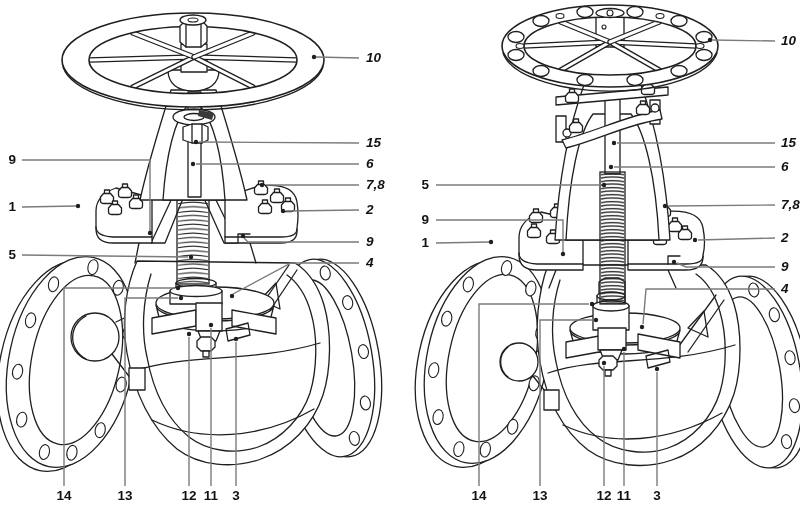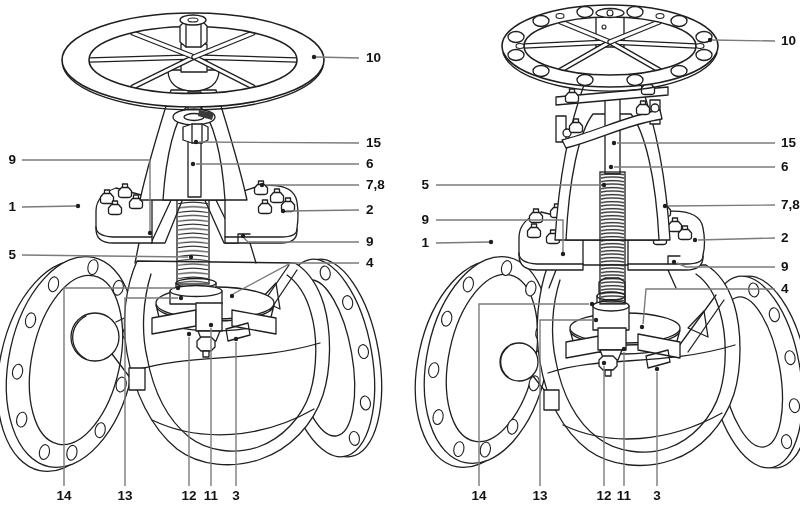--- a/index.html
+++ b/index.html
@@ -11,21 +11,21 @@
   .wh{fill:#ffffff;stroke:#1f1f1f;stroke-width:1.3;stroke-linejoin:round;}
   .band{fill:#ffffff;fill-rule:evenodd;stroke:#1f1f1f;stroke-width:1.6;}
   .spoke-o{stroke:#1f1f1f;stroke-width:5.5;stroke-linecap:round;}
   .spoke-i{stroke:#ffffff;stroke-width:3;stroke-linecap:round;}
   .hole{fill:#ffffff;stroke:#1f1f1f;stroke-width:1.1;}
   .dark{fill:#3a3a3a;stroke:none;}
   .leader{fill:none;stroke:#7b7b7b;stroke-width:1.4;}
   .dot{fill:#1f1f1f;}
   .callout{position:absolute;font-weight:bold;font-size:13.5px;color:#121212;
            letter-spacing:0;white-space:nowrap;}
-  .callout.left{transform:translate(0,-54%);}
+  .callout.left{transform:translate(0,-54%);font-style:italic;}
   .callout.right{transform:translate(-100%,-54%);}
   .callout.center{transform:translate(-50%,-50%);}
 </style>
 </head>
 <body>
 
 <div id="stage">
 
   <svg id="artwork" width="800" height="507" viewBox="0 0 800 507" xmlns="http://www.w3.org/2000/svg">
     <defs>

